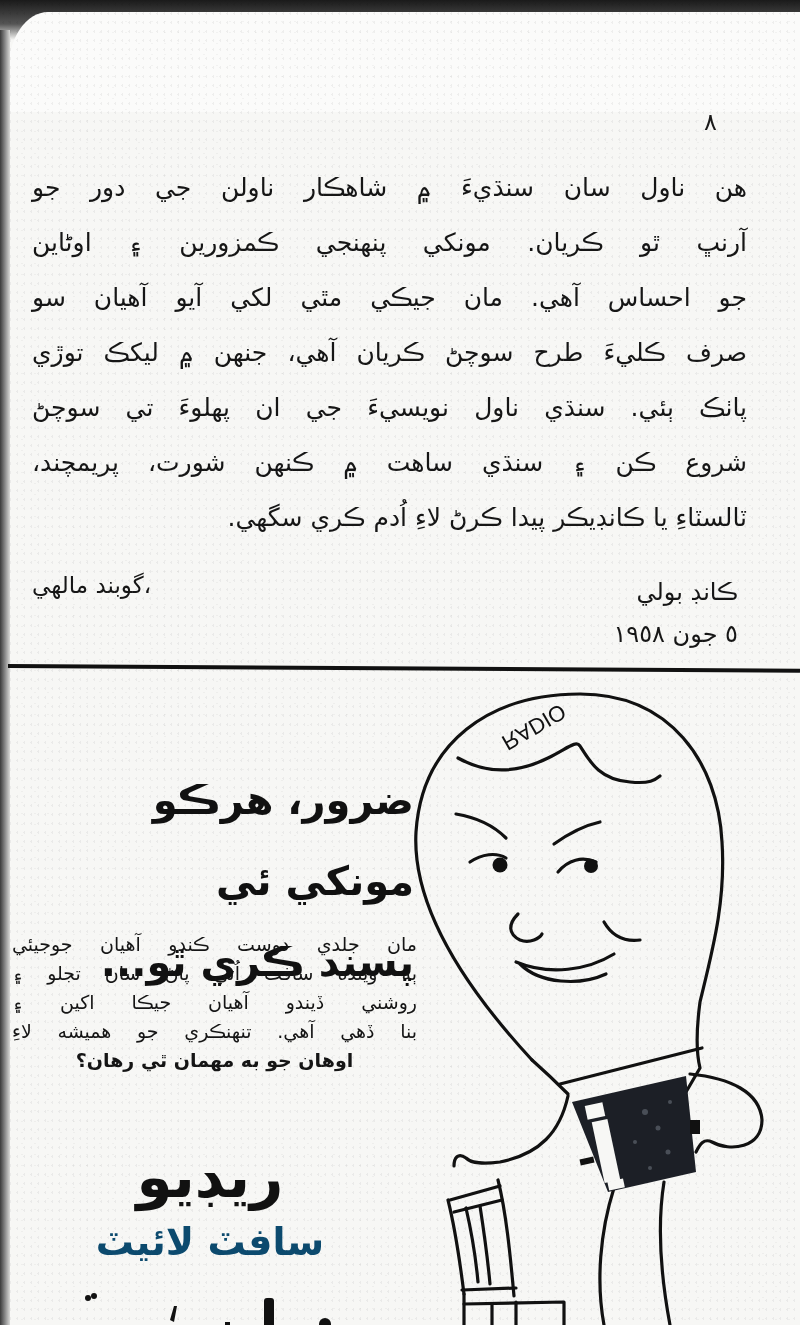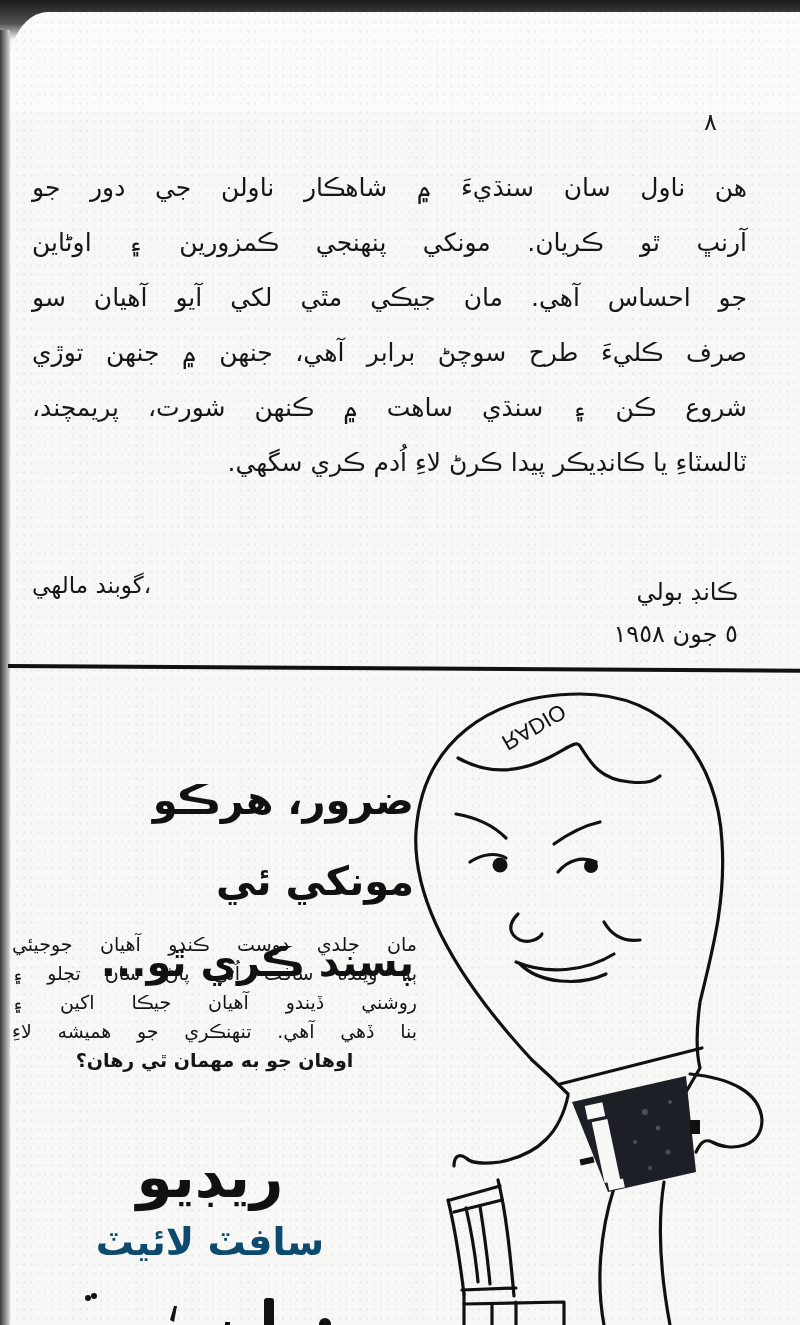--- a/index.html
+++ b/index.html
@@ -202,21 +202,22 @@
   <div class="spine"></div>
   <div class="speckle"></div>
 
   <div class="content">
     <div class="page-number">٨</div>
 
     <div class="body-text">
       <span class="line">هن ناول سان سنڌيءَ ۾ شاهڪار ناولن جي دور جو</span>
       <span class="line">آرنڀ ٿو ڪريان. مونکي پنهنجي ڪمزورين ۽ اوڻاين</span>
       <span class="line">جو احساس آهي. مان جيڪي مٿي لکي آيو آهيان سو</span>
-      <span class="line">صرف ڪليءَ طرح سوچڻ برابر آهي، جنهن ۾ جنهن توڙي</span>
+      <span class="line">صرف ڪليءَ طرح سوچڻ ڪريان آهي، جنهن ۾ ليکڪ توڙي</span>
+      <span class="line">پاٺڪ ٻئي. سنڌي ناول نويسيءَ جي ان پهلوءَ تي سوچڻ</span>
       <span class="line">شروع ڪن ۽ سنڌي ساهت ۾ ڪنهن شورت، پريمچند،</span>
       <span class="line last">ٽالسٽاءِ يا ڪانڊيڪر پيدا ڪرڻ لاءِ اُدم ڪري سگهي.</span>
     </div>
 
     <div class="translator">،گوبند مالهي</div>
     <div class="place">ڪانڊ بولي</div>
     <div class="date">٥ جون ١٩٥٨</div>
 
     <div class="divider"></div>
 

